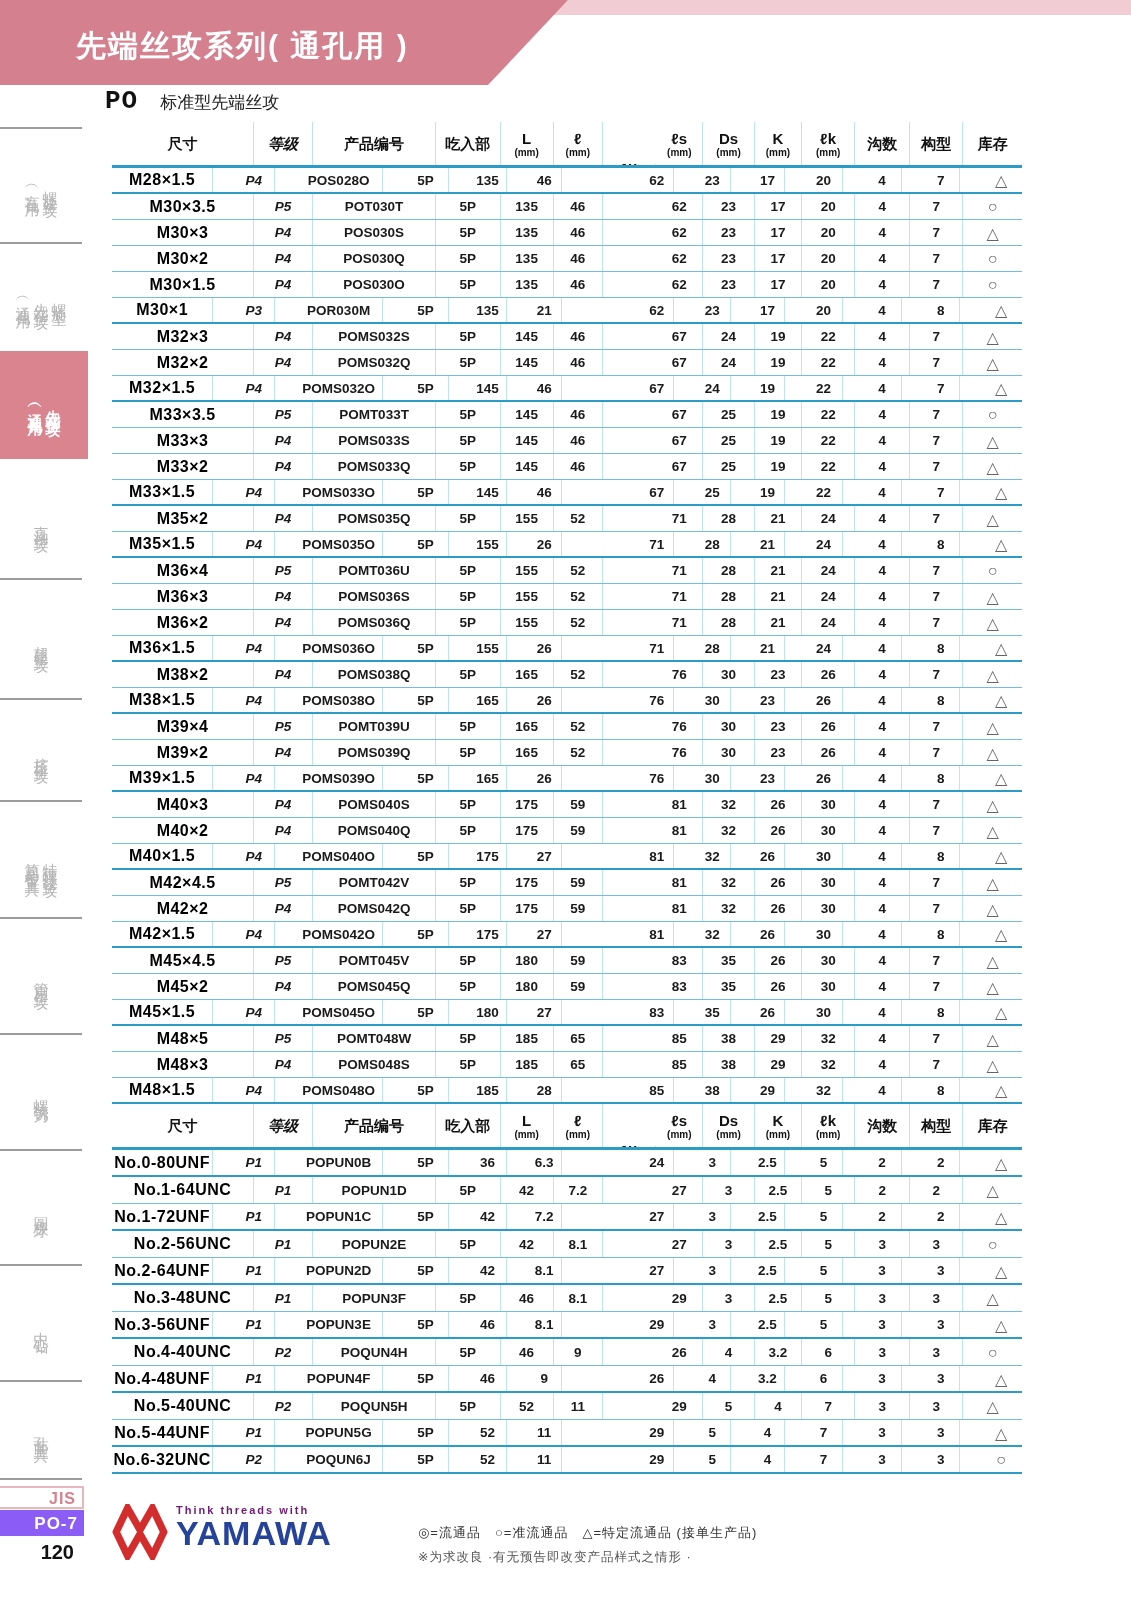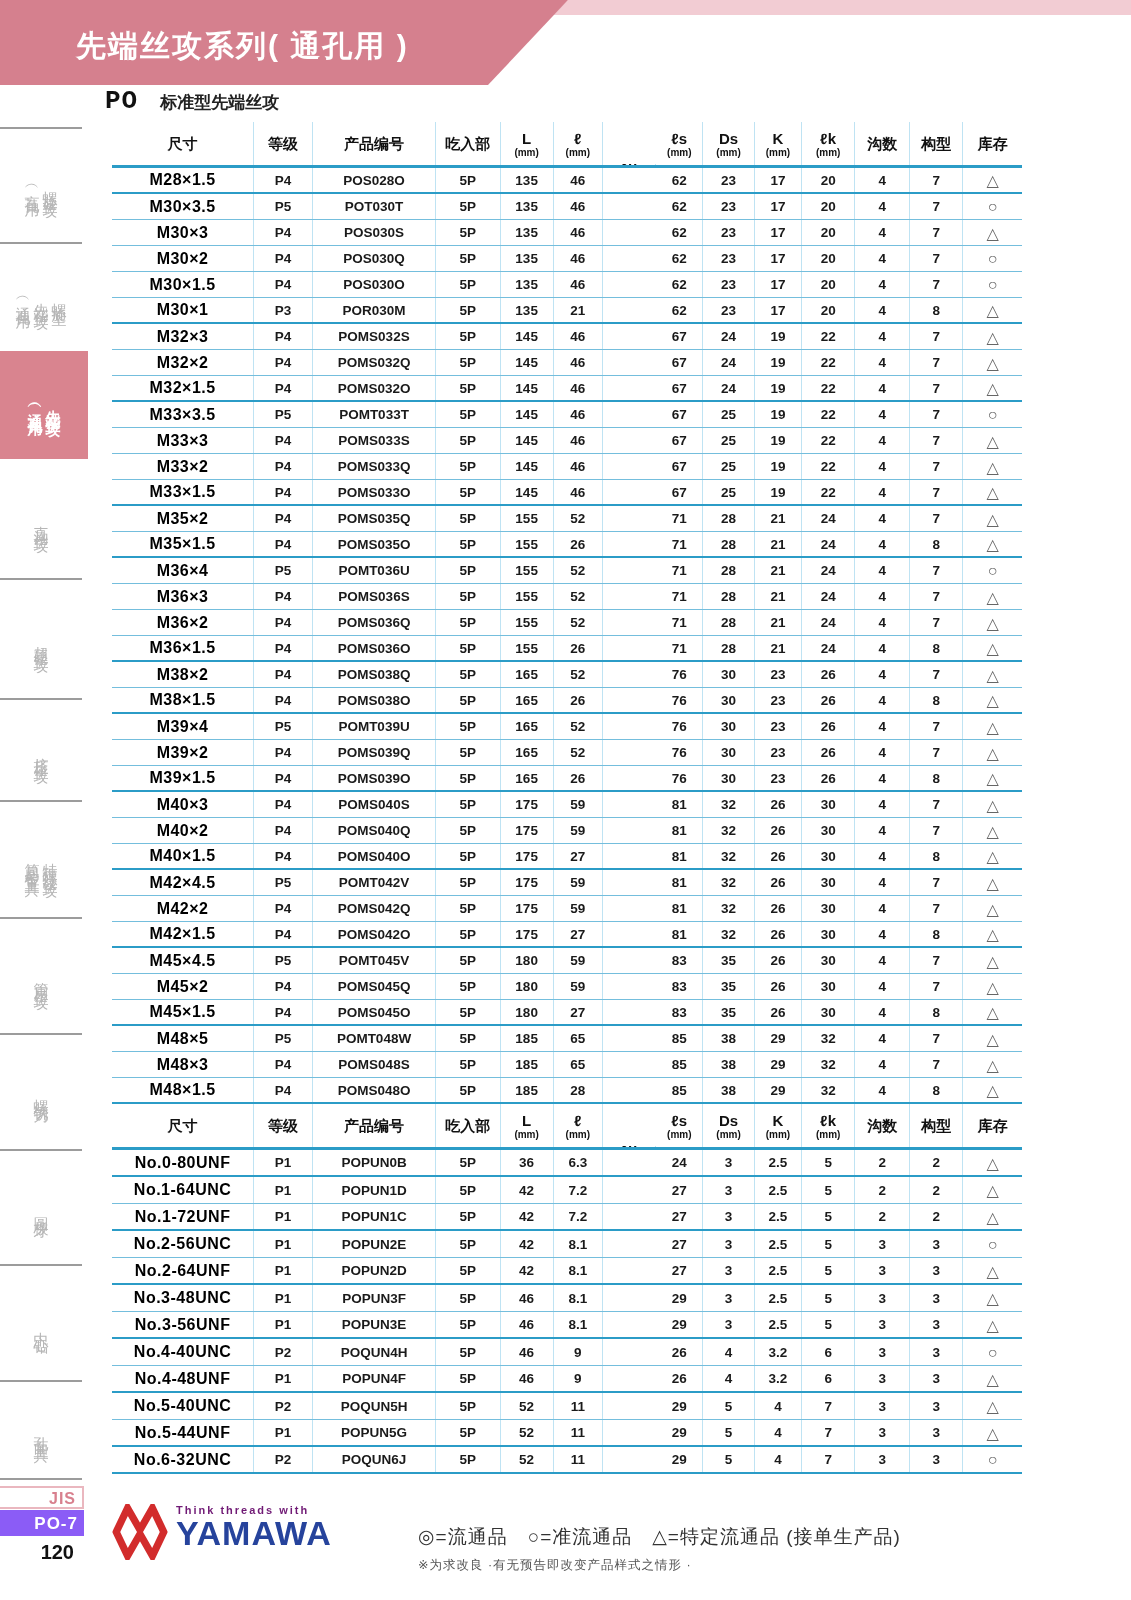--- a/index.html
+++ b/index.html
@@ -22,21 +22,21 @@
     clip-path:polygon(0 0,568px 0,488px 100%,0 100%);
   }
   .banner h1 {
     position:absolute; left:76px; top:26px;
     font-size:30px; font-weight:bold; color:#fff; letter-spacing:2px;
   }
 
   
   .section-head { position:absolute; left:105px; top:86px; }
   .section-head .code { font-size:26px; font-weight:bold; color:#111; letter-spacing:1px;font-family:Liberation Mono, monospace; }
-  .section-head .sub  { font-size:17px; font-weight:bold; color:#222; margin-left:22px; }
+  .section-head .sub  { font-size:17px; font-weight:normal; color:#222; margin-left:22px; }
 
   
   .sidebar { position:absolute; left:0; top:0; width:90px; height:1600px; }
   .tab {
     position:absolute; left:0; width:82px;
     display:flex; align-items:center; justify-content:center;
     writing-mode:vertical-rl; text-orientation:mixed;
     white-space:pre-line;
     font-size:15px; line-height:18px; letter-spacing:4px;
     color:#b6b6b6; border-top:2px solid #9c9c9c;
@@ -73,49 +73,49 @@
 
   
   .tbl { position:absolute; left:112px; top:122px; width:910px; }
   .trow { display:flex; width:910px; }
   .cell {
     display:flex; align-items:center; justify-content:center;
     border-right:1px solid #bfe3f3; overflow:hidden;
     color:#1a1a1a;
   }
   .cell:last-child { border-right:none; }
-  .c0{width:150px;} .c1{width:62px;} .c2{width:130px;} .c3{width:68px;}
+  .c0{width:150px;} .c1{width:62px;font-style:italic;} .c2{width:130px;} .c3{width:68px;}
   .c4{width:56px;} .c5{width:52px;} .c6{width:56px;margin-top:42px;} .c7{width:50px;}
   .c8{width:54px;} .c9{width:50px;} .c10{width:56px;} .c11{width:58px;}
   .c12{width:56px;} .c13{width:62px;}
 
   .thead { height:46px; border-bottom:3px solid #2b9cc7; }
   .thead .cell { flex-direction:column; justify-content:center; }
   .thead .hl { font-size:15px; font-weight:bold; color:#111; line-height:17px; }
   .thead .hu { font-size:10px; font-weight:bold; color:#111; line-height:11px; }
 
   .drow { height:26px; border-bottom:1px solid #74bedd; }
-  .drow.gend { border-bottom:2px solid #2b9cc7; }
+  .drow.gend { border-bottom:2px solid #2b9cc7;gap:20px; }
   .irow { height:27px; }
   .drow .size { font-size:16px; font-weight:bold; color:#000; letter-spacing:0.5px; }
   .drow .txt  { font-size:13.5px; font-weight:600; }
   .drow .stock{ font-size:16px; color:#666; font-weight:400; padding-top:1px; }
 
   .bandrow { height:26px; background:#daeef8; border-bottom:2px solid #4a4a4a; }
   .bandrow .cell { border-right:1px solid #bfe3f3; }
   .bandrow .bl { font-size:14px; font-weight:bold; color:#444; letter-spacing:2px; }
 
   
   .footer { position:absolute; left:112px; top:1504px; display:flex; align-items:flex-start; }
   .logo-mark { width:56px; height:56px; }
   .logo-text { margin-left:8px; }
   .tagline { font-size:11px; color:#701a75; font-weight:bold; letter-spacing:2px; }
   .brand { font-size:34px; color:#26439c; font-weight:800; letter-spacing:1px; line-height:34px; }
   .legend-block { position:absolute; left:418px; top:1524px; }
-  .legend { font-size:19px; color:#333; letter-spacing:1px; }
+  .legend { font-size:13px; color:#333; letter-spacing:1px; }
   .note { font-size:12.5px; color:#555; margin-top:7px; letter-spacing:1px; }
 </style>
 </head>
 <body>
 
 <div class="page">
 
   <div class="banner-strip"></div>
   <div class="banner">
     <h1>先端丝攻系列( 通孔用 )</h1>

